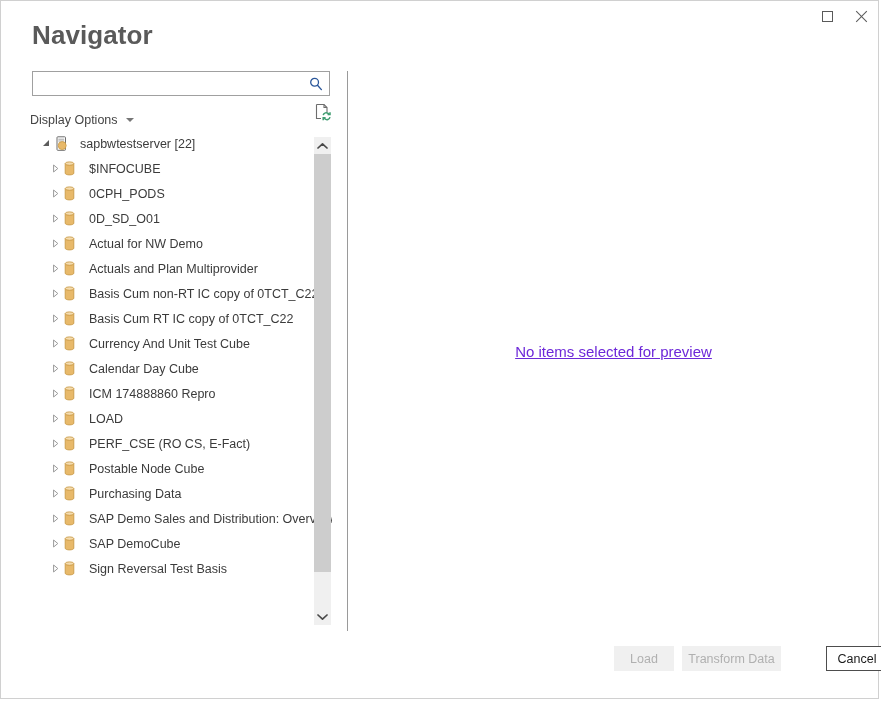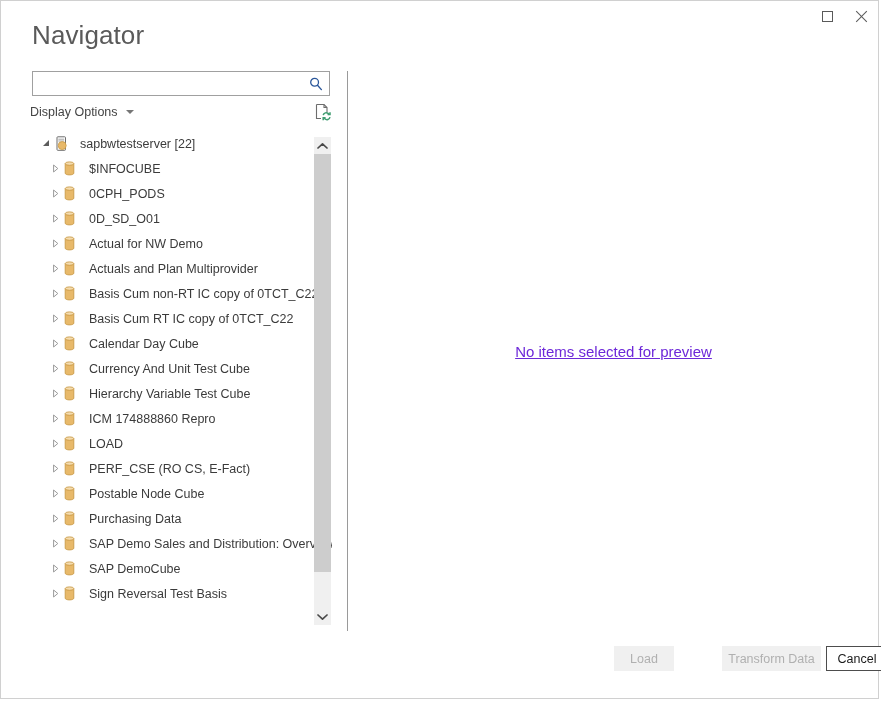--- a/index.html
+++ b/index.html
@@ -60,21 +60,21 @@
     background: #5a5a5a;
   }
   .close-glyph:before { transform: rotate(45deg); transform-origin: center; top:-1px;}
   .close-glyph:after  { transform: rotate(-45deg); transform-origin: center; top:-1px;}
 
   .page-title {
     position: absolute;
     left: 31px;
     top: 19px;
     font-size: 26px;
-    font-weight: 400;
+    font-weight: 700;
     color: #5a5a5a;
     letter-spacing: 0.1px;
     white-space: nowrap;
   }
 
   
   .search-box {
     position: absolute;
     left: 31px;
     top: 70px;
@@ -103,21 +103,21 @@
     right: 5px;
     top: 4px;
     width: 16px;
     height: 16px;
   }
 
   
   .display-options {
     position: absolute;
     left: 29px;
-    top: 104px;
+    top: 112px;
     display: flex;
     align-items: center;
     cursor: default;
   }
   .display-options-label {
     font-size: 12.5px;
     color: #444444;
   }
   .caret-down {
     margin-left: 8px;
@@ -259,21 +259,21 @@
     background: #f0f0f0;
     border: 1px solid #f0f0f0;
     color: #b0b0b0;
   }
   .btn-default {
     background: #ffffff;
     border: 1px solid #4d4d4d;
     color: #1a1a1a;
   }
   .btn-load       { left: 613px; width: 60px; }
-  .btn-transform  { left: 681px; width: 99px; margin-left: 40px; }
+  .btn-transform  { left: 681px; width: 99px; }
   .btn-cancel     { left: 789px; width: 62px; margin-left: 36px; }
 </style>
 </head>
 <body>
 
 <div class="window">
 
   <div class="titlebar-controls">
     <div class="win-btn">
       <div class="maximize-glyph"></div>
@@ -433,49 +433,35 @@
             <svg width="9" height="9" viewBox="0 0 9 9">
               <path d="M2.6 1 L6.8 4.5 L2.6 8 Z" fill="none" stroke="#9a9a9a" stroke-width="1"></path>
             </svg>
           </span>
           <span class="icon-slot">
             <svg width="13" height="15" viewBox="0 0 13 15">
               <path d="M2.2 2.6 v9.6 c0 1 1.9 1.7 4.3 1.7 s4.3 -0.7 4.3 -1.7 v-9.6 z" fill="#e8b96a" stroke="#c99a46" stroke-width="0.9"></path>
               <ellipse cx="6.5" cy="2.6" rx="4.3" ry="1.7" fill="#f5dcae" stroke="#c99a46" stroke-width="0.9"></ellipse>
             </svg>
           </span>
+          <span class="node-label">Currency And Unit Test Cube</span>
+        </div>
+        <div class="tree-row child">
+          <span class="twisty">
+            <svg width="9" height="9" viewBox="0 0 9 9">
+              <path d="M2.6 1 L6.8 4.5 L2.6 8 Z" fill="none" stroke="#9a9a9a" stroke-width="1"></path>
+            </svg>
+          </span>
+          <span class="icon-slot">
+            <svg width="13" height="15" viewBox="0 0 13 15">
+              <path d="M2.2 2.6 v9.6 c0 1 1.9 1.7 4.3 1.7 s4.3 -0.7 4.3 -1.7 v-9.6 z" fill="#e8b96a" stroke="#c99a46" stroke-width="0.9"></path>
+              <ellipse cx="6.5" cy="2.6" rx="4.3" ry="1.7" fill="#f5dcae" stroke="#c99a46" stroke-width="0.9"></ellipse>
+            </svg>
+          </span>
           <span class="node-label">Calendar Day Cube</span>
-        </div>
-        <div class="tree-row child">
-          <span class="twisty">
-            <svg width="9" height="9" viewBox="0 0 9 9">
-              <path d="M2.6 1 L6.8 4.5 L2.6 8 Z" fill="none" stroke="#9a9a9a" stroke-width="1"></path>
-            </svg>
-          </span>
-          <span class="icon-slot">
-            <svg width="13" height="15" viewBox="0 0 13 15">
-              <path d="M2.2 2.6 v9.6 c0 1 1.9 1.7 4.3 1.7 s4.3 -0.7 4.3 -1.7 v-9.6 z" fill="#e8b96a" stroke="#c99a46" stroke-width="0.9"></path>
-              <ellipse cx="6.5" cy="2.6" rx="4.3" ry="1.7" fill="#f5dcae" stroke="#c99a46" stroke-width="0.9"></ellipse>
-            </svg>
-          </span>
-          <span class="node-label">Currency And Unit Test Cube</span>
-        </div>
-        <div class="tree-row child">
-          <span class="twisty">
-            <svg width="9" height="9" viewBox="0 0 9 9">
-              <path d="M2.6 1 L6.8 4.5 L2.6 8 Z" fill="none" stroke="#9a9a9a" stroke-width="1"></path>
-            </svg>
-          </span>
-          <span class="icon-slot">
-            <svg width="13" height="15" viewBox="0 0 13 15">
-              <path d="M2.2 2.6 v9.6 c0 1 1.9 1.7 4.3 1.7 s4.3 -0.7 4.3 -1.7 v-9.6 z" fill="#e8b96a" stroke="#c99a46" stroke-width="0.9"></path>
-              <ellipse cx="6.5" cy="2.6" rx="4.3" ry="1.7" fill="#f5dcae" stroke="#c99a46" stroke-width="0.9"></ellipse>
-            </svg>
-          </span>
-          <span class="node-label">Hierarchy Variable Test Cube</span>
         </div>
         <div class="tree-row child">
           <span class="twisty">
             <svg width="9" height="9" viewBox="0 0 9 9">
               <path d="M2.6 1 L6.8 4.5 L2.6 8 Z" fill="none" stroke="#9a9a9a" stroke-width="1"></path>
             </svg>
           </span>
           <span class="icon-slot">
             <svg width="13" height="15" viewBox="0 0 13 15">
               <path d="M2.2 2.6 v9.6 c0 1 1.9 1.7 4.3 1.7 s4.3 -0.7 4.3 -1.7 v-9.6 z" fill="#e8b96a" stroke="#c99a46" stroke-width="0.9"></path>

